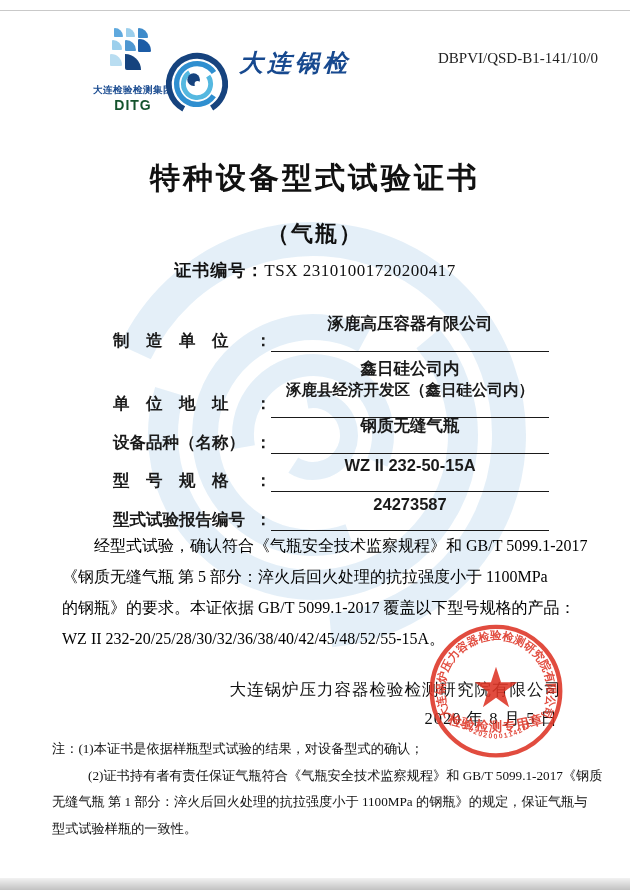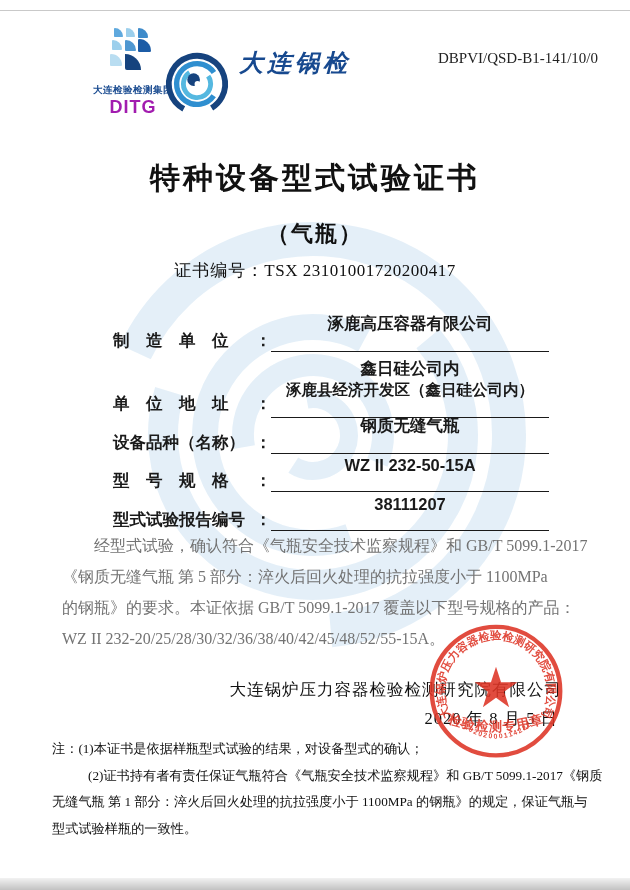--- a/index.html
+++ b/index.html
@@ -16,36 +16,36 @@
   
   .watermark{position:absolute;left:45px;top:210px;z-index:0;opacity:.85;}
 
   .content{position:absolute;inset:0;z-index:1;}
 
   
   .ditg{position:absolute;left:88px;top:28px;width:90px;text-align:center;}
   .ditg-mosaic{display:inline-block;width:50px;height:50px;position:relative;}
   .tile{position:absolute;border-radius:10% 100% 10% 10%;}
   .ditg-name{font-size:9.5px;font-weight:bold;color:#17498f;letter-spacing:.5px;margin-top:2px;white-space:nowrap;}
-  .ditg-abbr{font-size:18px;font-weight:bold;color:#a21caf;letter-spacing:1px;}
+  .ditg-abbr{font-size:14px;font-weight:bold;color:#14532d;letter-spacing:1px;}
 
   .dbpvi{position:absolute;left:163px;top:50px;display:flex;align-items:flex-start;}
   .dbpvi-text{margin-left:8px;color:#17498f;}
   .dbpvi-cn{font-size:24px;font-weight:bold;letter-spacing:4px;font-style:italic;line-height:1.1;}
   .dbpvi-en{font-size:21px;font-weight:bold;letter-spacing:3px;line-height:1.1;}
 
   .doc-number{position:absolute;right:32px;top:50px;font-size:15px;color:#222;margin-left:36px;}
 
   
   .title{position:absolute;left:0;top:158px;width:630px;text-align:center;
          font-size:30px;font-weight:bold;letter-spacing:3px;color:#111;}
   .subtitle{position:absolute;left:0;top:219px;width:630px;text-align:center;
          font-size:22px;font-weight:bold;letter-spacing:2px;color:#111;}
   .certno{position:absolute;left:0;top:259px;width:630px;text-align:center;font-size:17px;color:#111;}
-  .certno .lbl{font-weight:normal;letter-spacing:1px;}
+  .certno .lbl{font-weight:bold;letter-spacing:1px;}
   .certno .val{letter-spacing:.5px;}
 
   
   .fields{position:absolute;left:113px;top:322px;width:436px;}
   .frow{display:flex;align-items:flex-end;}
   .flabel{width:142px;font-size:16.5px;font-weight:bold;white-space:nowrap;
           font-family:"Liberation Sans","DejaVu Sans",sans-serif;letter-spacing:0;}
   .fcolon{width:16px;font-size:16.5px;font-weight:bold;
           font-family:"Liberation Sans","DejaVu Sans",sans-serif;}
   .fvalue{flex:1;border-bottom:1.6px solid #1a1a1a;text-align:center;
@@ -54,21 +54,21 @@
   .fvalue .l2{font-size:15.5px;}
   .r1{height:30px;}
   .r2{margin-top:6px;}
   .r2 .flabel,.r2 .fcolon{padding-bottom:3px;}
   .r3{margin-top:9px;height:27px;}
   .r4{margin-top:11px;height:27px;}
   .r5{margin-top:12px;height:27px;}
 
   
   .bodytext{position:absolute;left:62px;top:530px;width:510px;font-size:16px;
-            line-height:31px;color:#737373;}
+            line-height:31px;color:#000000;}
   .bodytext .line{white-space:nowrap;}
   .bodytext .indent{text-indent:2em;}
 
   
   .sig{position:absolute;right:68px;top:679px;text-align:right;font-size:16.5px;color:#111;}
   .sig .company{letter-spacing:1px;}
   .sig .date{margin-top:7px;letter-spacing:1px;padding-right:4px;}
 
   
   .stamp{position:absolute;left:423px;top:621px;z-index:2;opacity:.88;}
@@ -162,21 +162,21 @@
 
       <div class="frow r4">
         <div class="flabel">型　号　规　格</div>
         <div class="fcolon">：</div>
         <div class="fvalue">WZ II 232-50-15A</div>
       </div>
 
       <div class="frow r5">
         <div class="flabel">型式试验报告编号</div>
         <div class="fcolon">：</div>
-        <div class="fvalue">38111207</div>
+        <div class="fvalue">24273587</div>
       </div>
 
     </div>
 
     <div class="bodytext">
       <div class="line indent">经型式试验，确认符合《气瓶安全技术监察规程》和 GB/T 5099.1-2017</div>
       <div class="line">《钢质无缝气瓶 第 5 部分：淬火后回火处理的抗拉强度小于 1100MPa</div>
       <div class="line">的钢瓶》的要求。本证依据 GB/T 5099.1-2017 覆盖以下型号规格的产品：</div>
       <div class="line">WZ II 232-20/25/28/30/32/36/38/40/42/45/48/52/55-15A。</div>
     </div>

